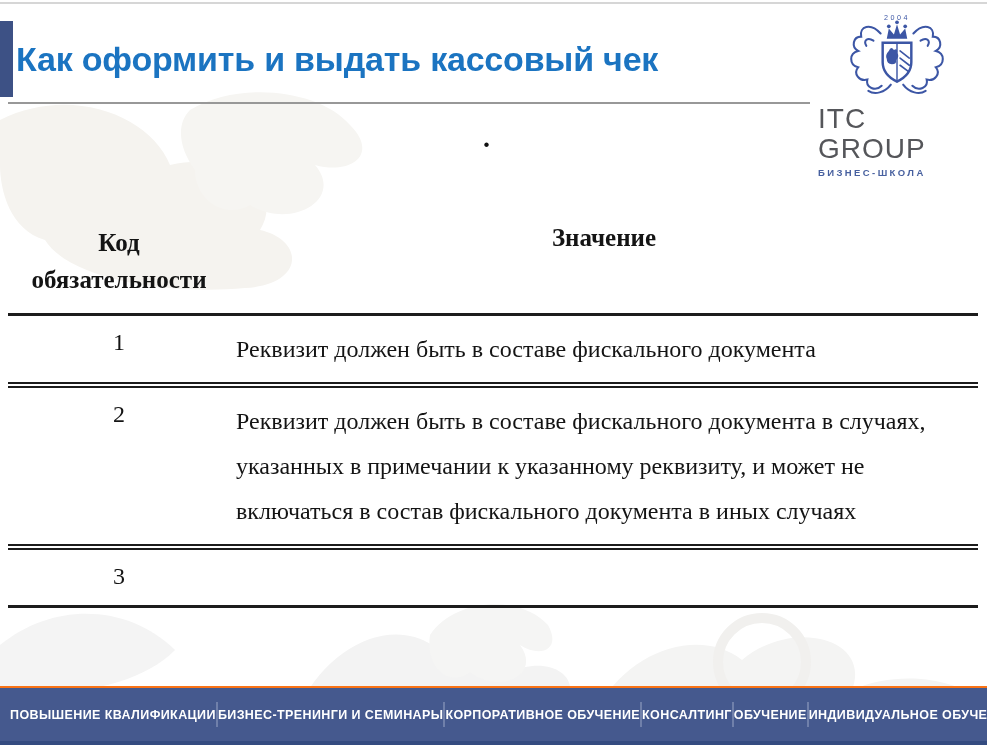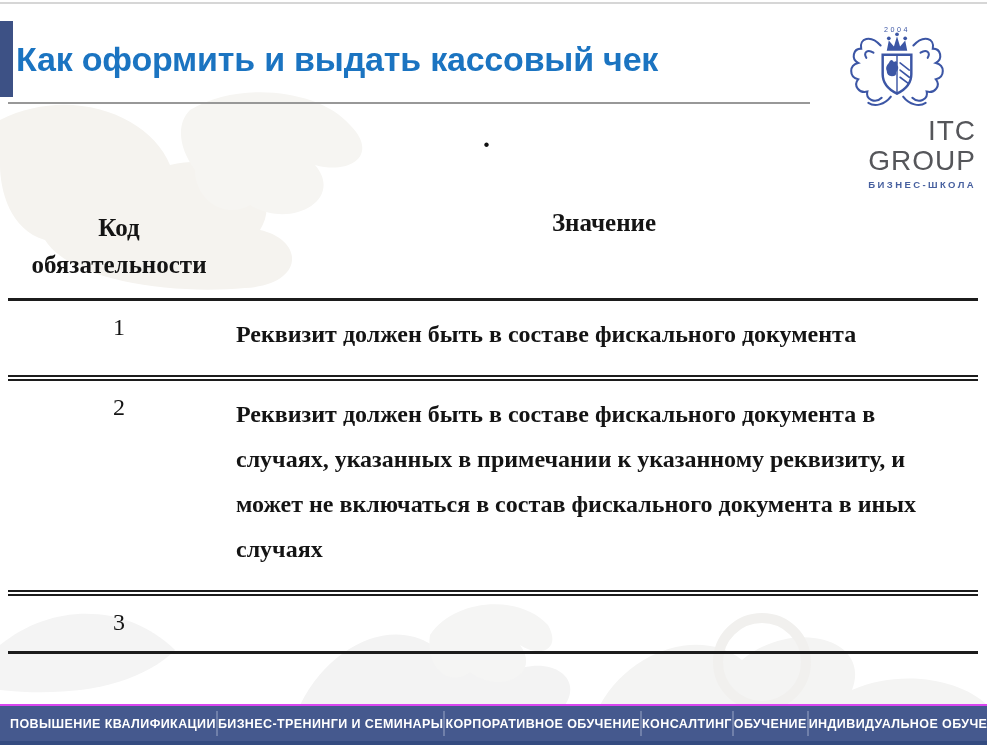--- a/index.html
+++ b/index.html
@@ -13,50 +13,50 @@
   .wm { position:absolute; pointer-events:none; z-index:0; }
   
   .top-edge { position:absolute; top:2px; left:0; width:100%; height:2px; background:#d6d6d6; z-index:1; }
   .accent-bar { position:absolute; top:21px; left:0; width:13px; height:76px; background:#3d5185; z-index:2; }
   .page-title {
     position:absolute; top:40px; left:16px; z-index:2;
     font-size:34px; font-weight:700; color:#1b74c1; letter-spacing:-0.2px; white-space:nowrap;
   }
   .title-rule { position:absolute; top:102px; left:8px; width:802px; height:2px; background:#989898; z-index:2; }
   
-  .logo { position:absolute; top:20px; left:818px; width:158px; text-align:right; z-index:2; }
+  .logo { position:absolute; top:8px; left:818px; width:158px; text-align:left; z-index:2; }
   .logo svg { display:block; margin:2px auto 0 auto; }
   .logo-name { font-size:28px; font-weight:400; color:#55565a; letter-spacing:1px; line-height:30px;margin-top:6px; }
   .logo-sub { font-size:9.5px; font-weight:700; color:#47609f; letter-spacing:2.4px; margin-top:3px; }
   
   .stray-dot {
     position:absolute; top:124px; left:483px; z-index:2;
     font-family:"Liberation Serif", serif; font-weight:700; font-size:28px; color:#111; line-height:1;
   }
   
   .req-table {
-    position:absolute; top:199px; left:8px; width:970px; z-index:2;
+    position:absolute; top:214px; left:8px; width:970px; z-index:2;
     font-family:"Liberation Serif", serif; color:#141414;
   }
   .t-row { display:grid; grid-template-columns:222px 1fr; }
   .t-head { min-height:102px; border-bottom:3px solid #1c1c1c; font-weight:700; font-size:25px; }
   .t-head .cell { display:flex; justify-content:center; align-items:flex-start; padding-top:10px; text-align:center; }
   .t-head .code-hd span { display:inline-block; max-width:190px; line-height:37px; }
   .t-body-row { border-bottom:6px double #1c1c1c; font-size:24px; }
   .t-body-row.last { border-bottom:3px solid #1c1c1c; }
   .code-cell { text-align:center; padding-top:13px; }
-  .value-cell { padding:11px 8px 18px 6px; line-height:45px;font-weight:bold; }
+  .value-cell { padding:11px 8px 10px 6px; line-height:45px; }
   .value-cell span { display:inline-block; max-width:700px; }
   .row-1 { min-height:64px; }
   .row-2 { min-height:140px; }
   .row-3 { min-height:58px; }
   
   .footer {
-    position:absolute; left:0; right:0; bottom:0; height:41px; z-index:3;
-    background:#45598e; border-top:2px solid #d946ef;
+    position:absolute; left:0; right:0; bottom:0; height:59px; z-index:3;
+    background:#45598e; border-top:2px solid #f97316;
     display:flex; align-items:center; justify-content:space-between;
     padding:0 10px 4px 10px;
   }
   .footer-item {
     color:#ffffff; font-size:12.5px; font-weight:700; letter-spacing:0.4px; white-space:nowrap;
   }
   .footer-divider { width:2px; height:25px; background:#7080aa; flex:0 0 auto; }
   .footer-strip { position:absolute; left:0; right:0; bottom:0; height:4px; background:#344b80; z-index:4; }
 </style>
 </head>

